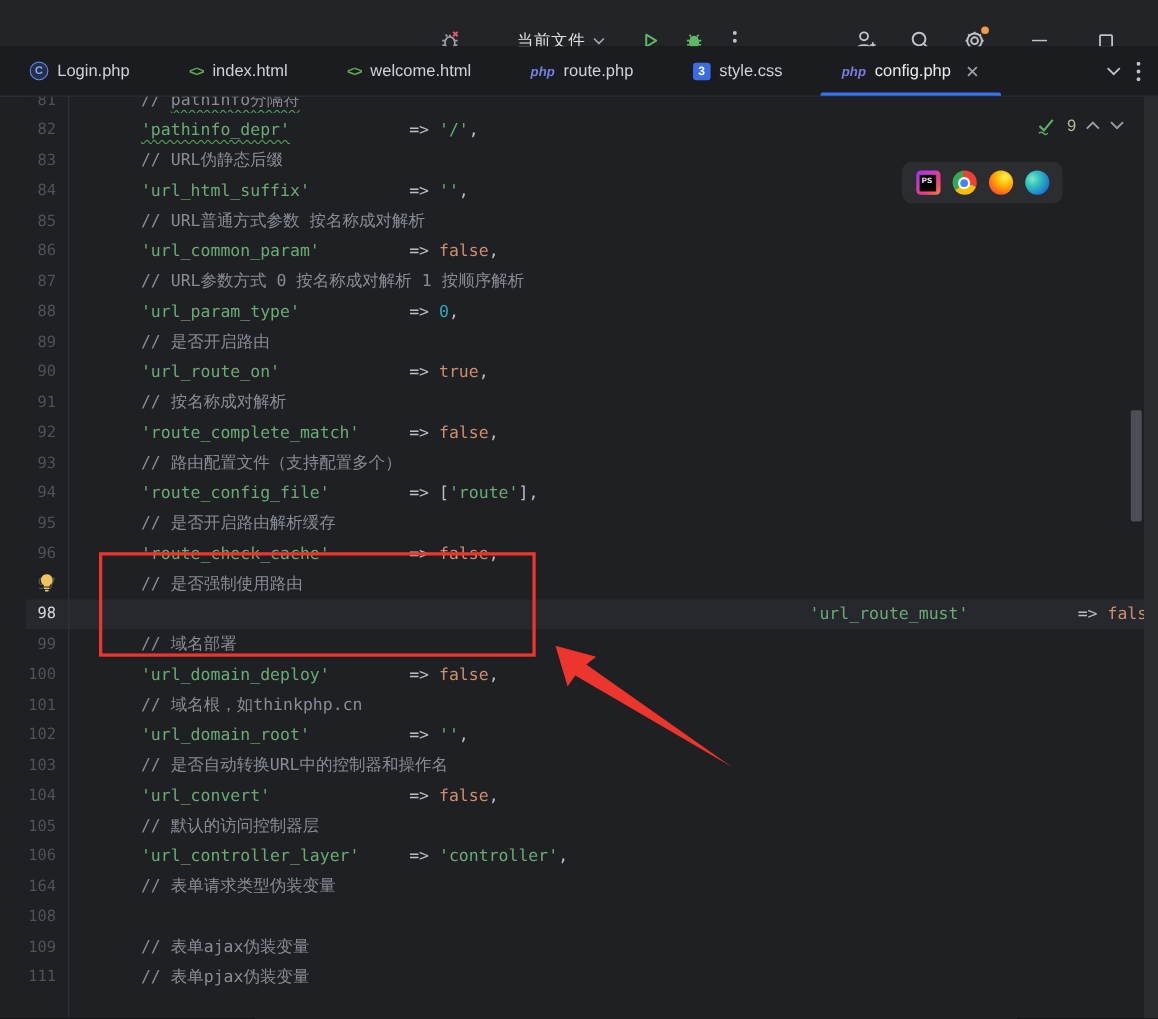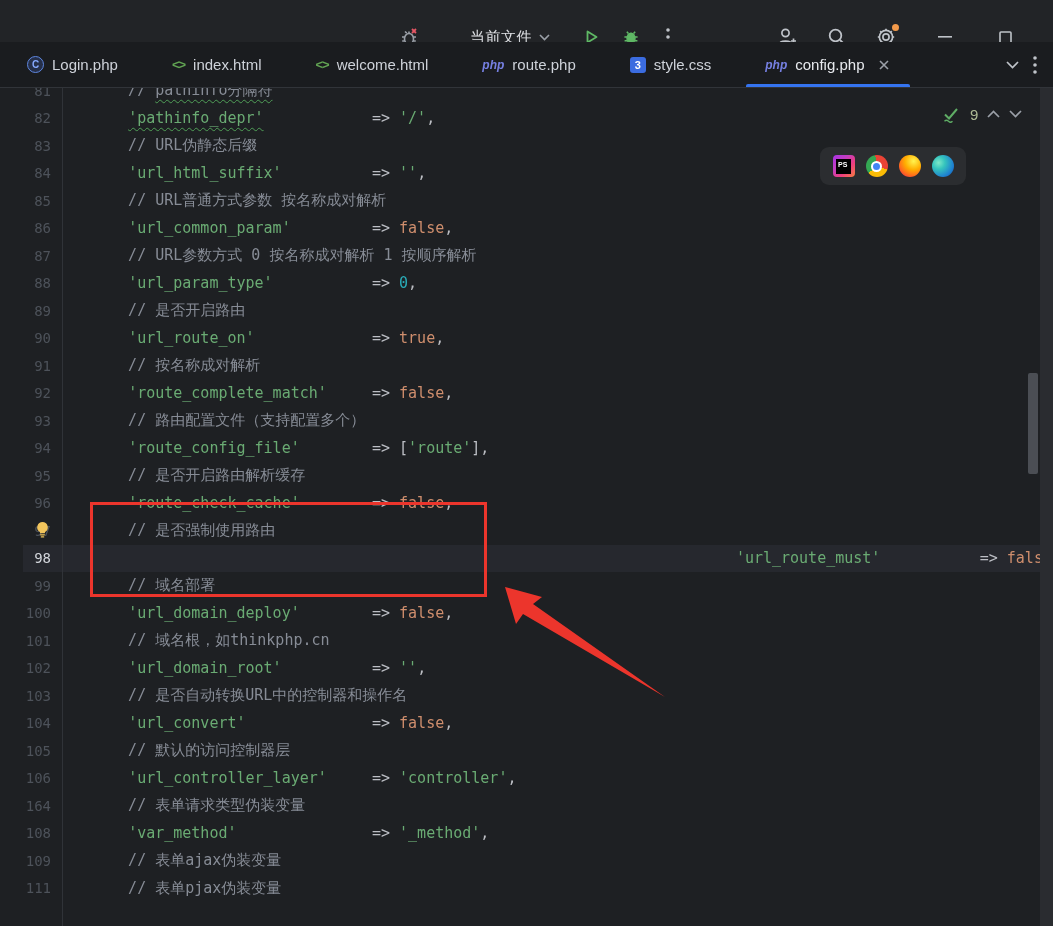--- a/index.html
+++ b/index.html
@@ -313,21 +313,20 @@
         <div class="row">
           <span class="ln">106</span>
           <span class="code"><span class="tp">    </span><span class="ts">'url_controller_layer'</span><span class="tp">     =&gt; </span><span class="ts">'controller'</span><span class="tp">,</span></span>
         </div>
         <div class="row">
           <span class="ln">164</span>
           <span class="code"><span class="tc">    // 表单请求类型伪装变量</span></span>
         </div>
         <div class="row">
           <span class="ln">108</span>
-          <span class="code"><span class="tp">    </span><span class="ts">'var_method'</span><span class="tp">               =&gt; </span><span class="ts">'_method'</span><span class="tp">,</span></span>
         </div>
         <div class="row">
           <span class="ln">109</span>
           <span class="code"><span class="tc">    // 表单ajax伪装变量</span></span>
         </div>
         <div class="row">
           <span class="ln">111</span>
           <span class="code"><span class="tc">    // 表单pjax伪装变量</span></span>
         </div>
       </div>

